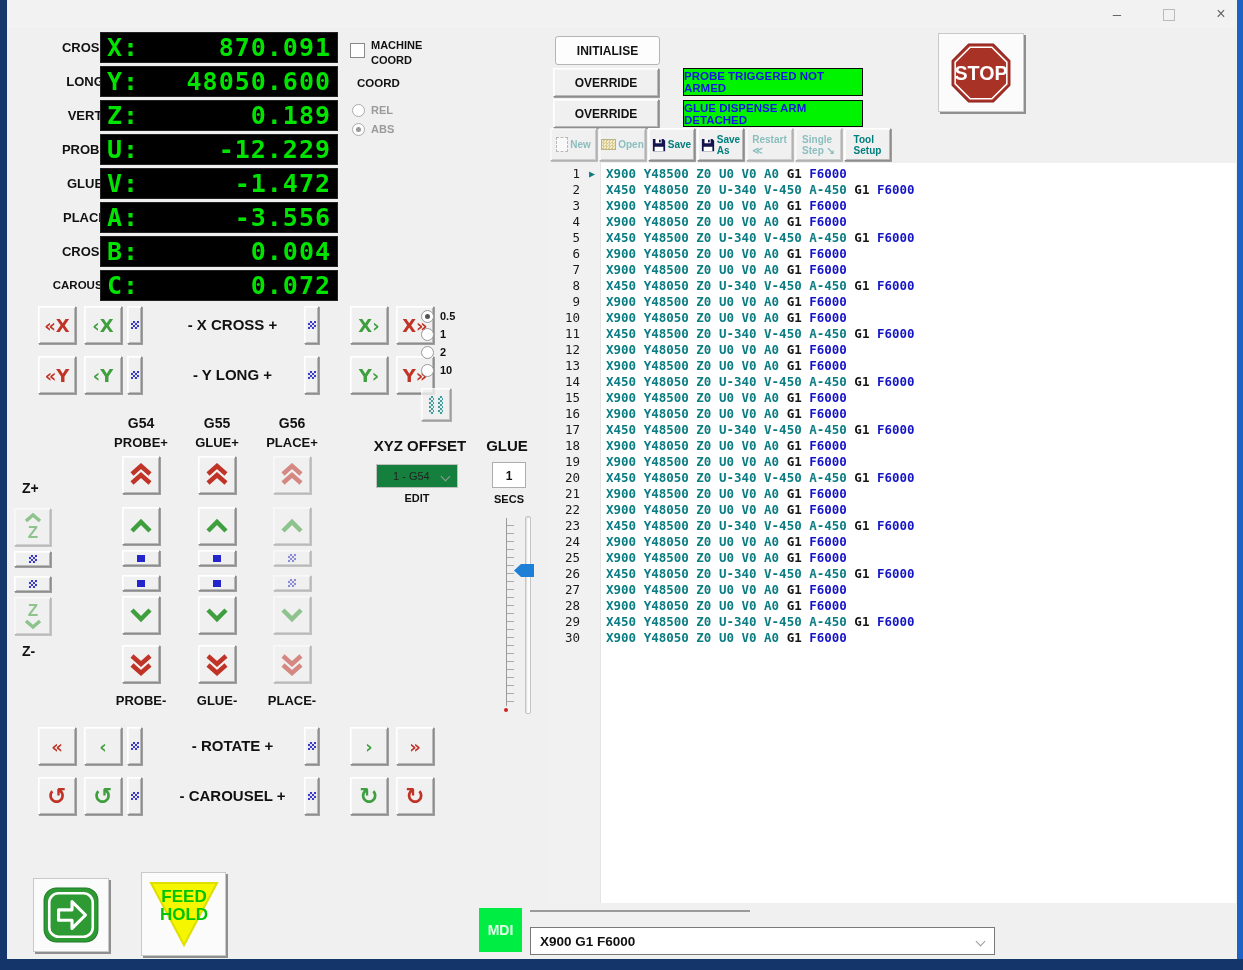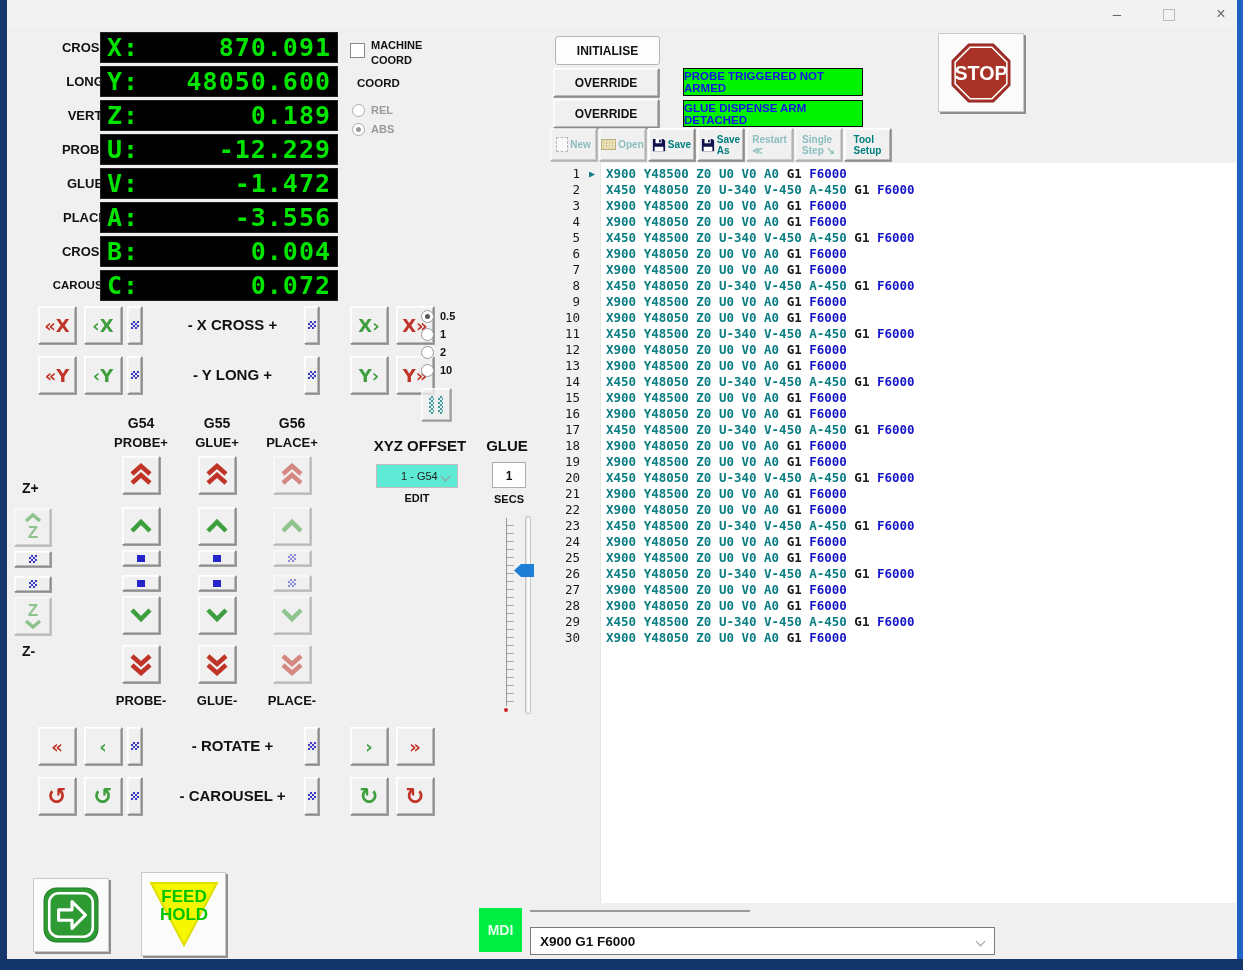--- a/index.html
+++ b/index.html
@@ -97,22 +97,22 @@
   .bluesq-solid{display:inline-block;width:8px;height:7px;background:#2525cc;}
   
   #z-col{left:12px;top:480px;width:50px;height:190px;}
   #z-plus-label{position:absolute;left:10px;top:0;font-weight:bold;font-size:14px;color:#111;}
   #z-minus-label{position:absolute;left:10px;top:163px;font-weight:bold;font-size:14px;color:#111;}
   .zbtn{position:absolute;left:2px;width:37px;height:38px;}
   .zsm{position:absolute;left:2px;width:37px;height:16px;}
   #z-up-btn{top:28px;} #z-s1{top:71px;} #z-s2{top:96px;} #z-down-btn{top:117px;}
   
   #xyz-offset-label{left:360px;top:437px;width:120px;text-align:center;font-weight:bold;font-size:15px;color:#111;}
-  #offset-select{left:376px;top:464px;width:82px;height:24px;background:#5eead4;border:1px solid #c0c0c0;
-    font-size:11px;color:#222;display:flex;align-items:center;padding-left:24px;box-sizing:border-box;}
+  #offset-select{left:376px;top:464px;width:82px;height:24px;background:#15803d;border:1px solid #c0c0c0;
+    font-size:11px;color:#222;display:flex;align-items:center;padding-left:16px;box-sizing:border-box;}
   .chev{position:absolute;right:8px;top:8px;width:6px;height:6px;border-right:1.5px solid #9a9a9a;border-bottom:1.5px solid #9a9a9a;transform:rotate(45deg);}
   #edit-label{left:376px;top:492px;width:82px;text-align:center;font-weight:bold;font-size:11px;color:#111;}
   #glue-label{left:482px;top:437px;width:50px;text-align:center;font-weight:bold;font-size:15px;color:#111;}
   #glue-input{left:492px;top:462px;width:34px;height:26px;background:#fff;border:1px solid #adadad;
     text-align:center;font-size:12px;font-weight:bold;color:#111;line-height:26px;box-sizing:border-box;}
   #glue-secs-label{left:486px;top:493px;width:46px;text-align:center;font-weight:bold;font-size:11px;color:#111;}
   
   #glue-slider{left:500px;top:512px;width:42px;height:206px;}
   #slider-ruler{position:absolute;left:6px;top:6px;width:7px;height:188px;border-left:1px solid #999;
     background:repeating-linear-gradient(to bottom,transparent 0 7px,#aaa 7px 8px);}

